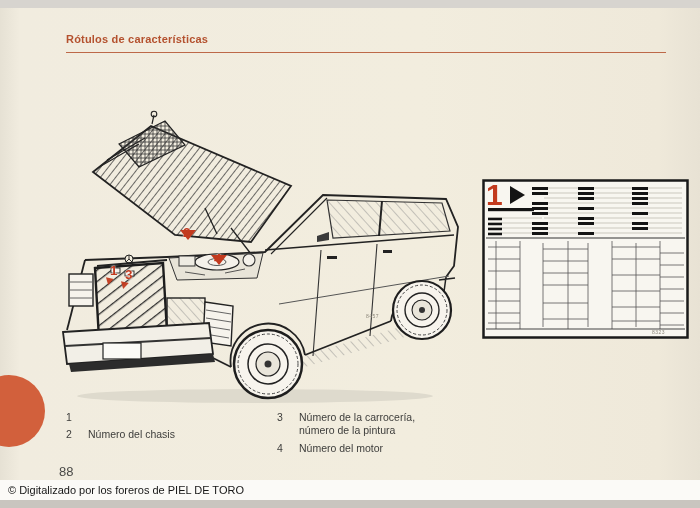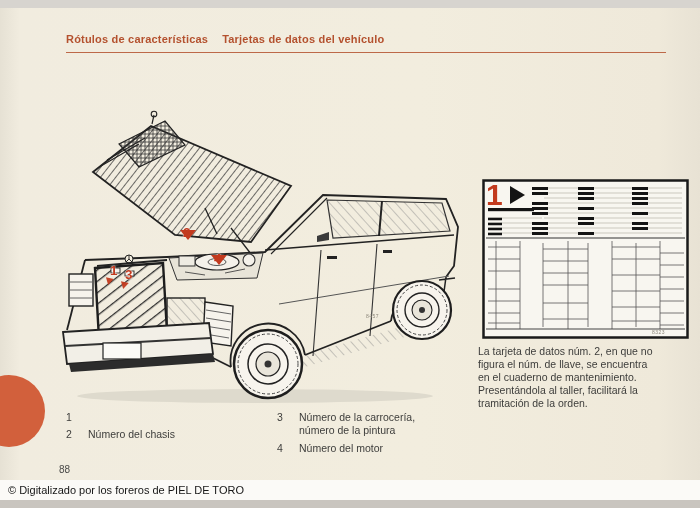--- a/index.html
+++ b/index.html
@@ -45,37 +45,36 @@
   #car-ref{left:366px;top:305px;}
   
   .legend-item{position:absolute;display:flex;font-size:10.5px;line-height:13px;color:#3d3d3b;}
   .legend-item .num{width:22px;flex:none;}
   .legend-item .lbl{white-space:pre-line;}
   #leg1{left:66px;top:403px;}
   #leg2{left:66px;top:420px;}
   #leg3{left:277px;top:403px;}
   #leg4{left:277px;top:434px;}
   
-  #page-number{position:absolute;left:59px;top:456px;font-size:10px;color:#4a4a48;}
+  #page-number{position:absolute;left:59px;top:456px;font-size:13px;color:#4a4a48;}
   
   #thumb-tab{position:absolute;left:-27px;top:367px;width:72px;height:72px;border-radius:50%;background:var(--tab);}
   
   #footer-strip{position:absolute;left:0;top:480px;width:700px;height:20px;background:#fbfaf7;}
   #footer-strip span{position:absolute;left:8px;top:4px;font-size:11px;color:#161616;}
   #band-bottom{position:absolute;left:0;top:500px;width:700px;height:8px;background:#c9c5bf;}
 </style>
 </head>
 <body>
 
 <div id="scan">
   <div id="page">
 
     <div class="page-header">
       <span>Rótulos de características</span>
-      <span>Tarjetas de datos del vehículo</span>
     </div>
     <div class="header-rule"></div>
 
 
     <div id="car-figure">
       <svg width="410" height="300" viewBox="0 0 410 300">
         <defs>
           <pattern id="hatchHood" width="6" height="6" patternUnits="userSpaceOnUse" patternTransform="rotate(38)">
             <line x1="0" y1="0" x2="0" y2="6" stroke="#3a3a3a" stroke-width="1.5"></line>
           </pattern>
@@ -186,25 +185,20 @@
         <path d="M178 74H202 M178 86H202 M178 98H202 M178 110H202 M178 122H202 M178 134H202 M178 146H202" stroke="#555" stroke-width="0.8"></path>
         <line x1="4" y1="150" x2="203" y2="150" stroke="#444" stroke-width="1"></line>
       </svg>
     </div>
     <div class="card-corner">
       <span class="card-num">1</span>
       <span class="tri-right"></span>
     </div>
     <span class="fig-ref" id="card-ref">8323</span>
 
-    <div class="para" id="para-card2">La tarjeta de datos núm. 2, en que no
-figura el núm. de llave, se encuentra
-en el cuaderno de mantenimiento.
-Presentándola al taller, facilitará la
-tramitación de la orden.</div>
 
     <div class="legend-item" id="leg1">
       <span class="num">1</span>
     </div>
     <div class="legend-item" id="leg2">
       <span class="num">2</span>
       <span class="lbl">Número del chasis</span>
     </div>
     <div class="legend-item" id="leg3">
       <span class="num">3</span>

